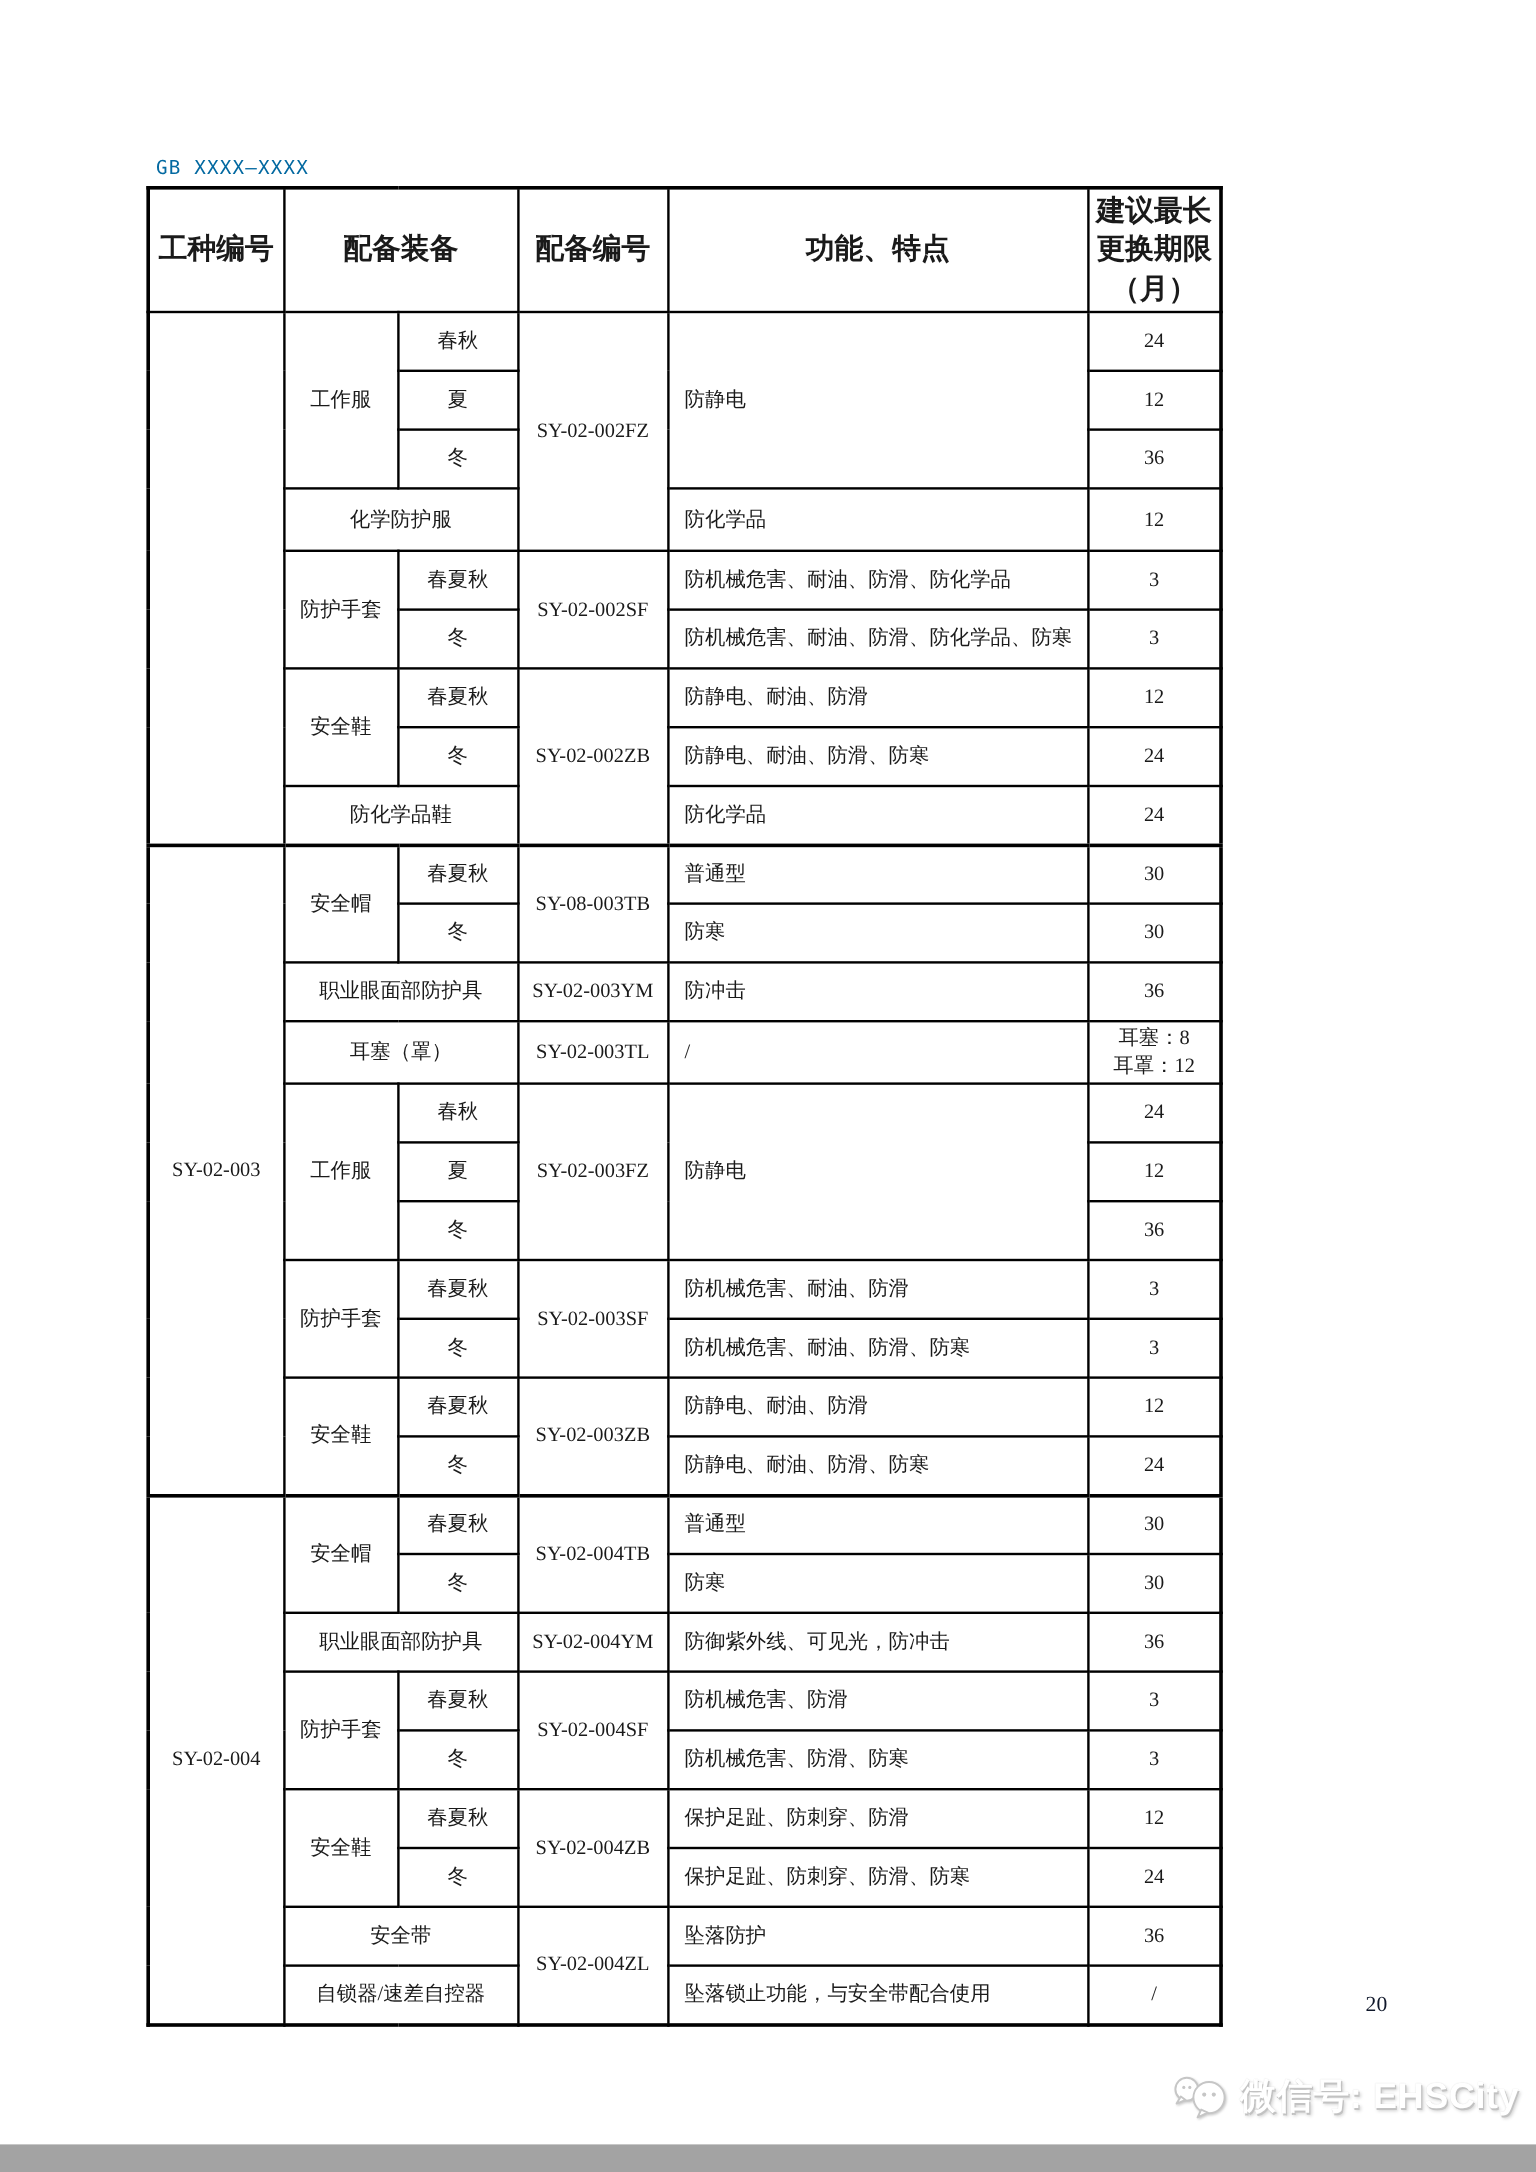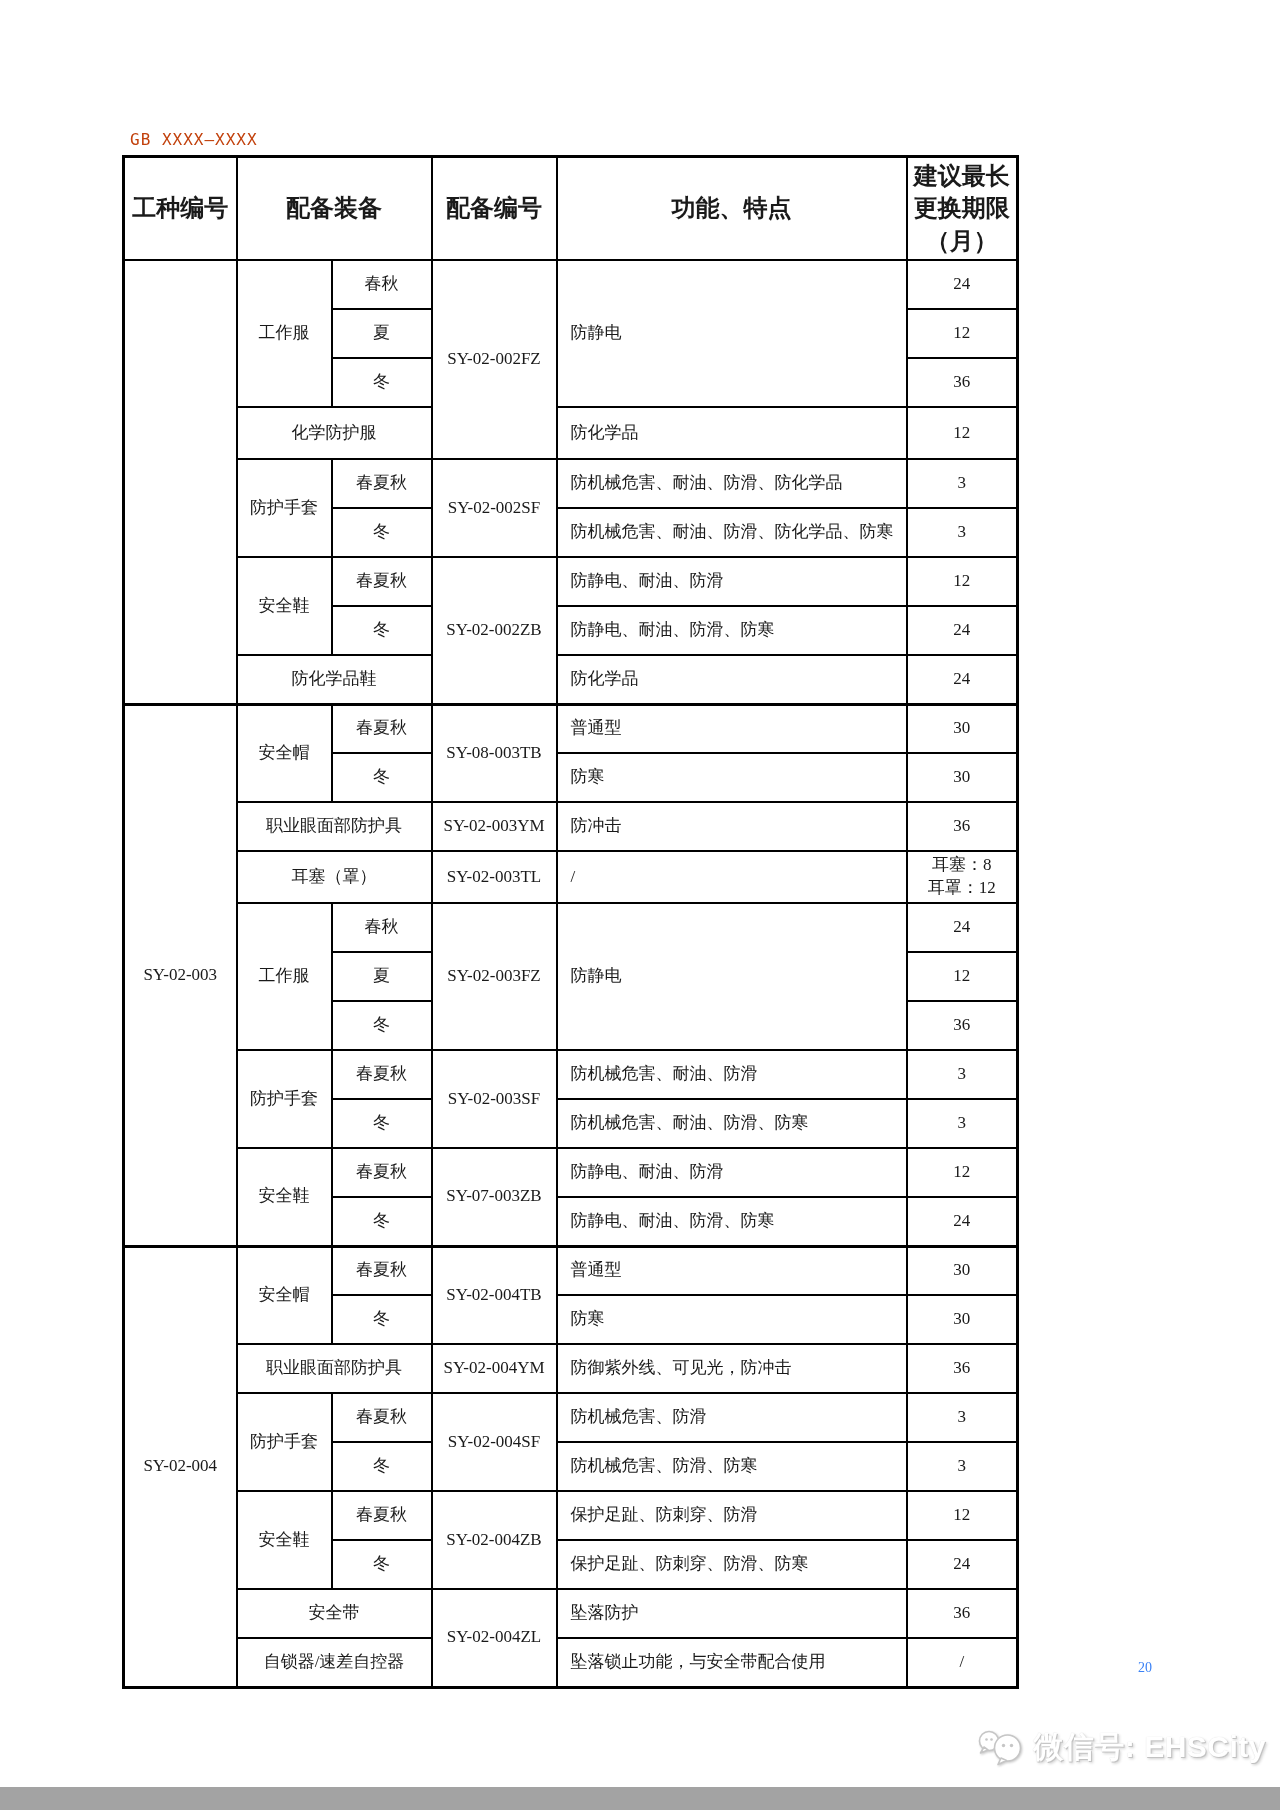--- a/index.html
+++ b/index.html
@@ -7,21 +7,21 @@
     position:relative;
     width:1280px;height:1810px;
     background:#ffffff;
     font-family:"Liberation Serif","DejaVu Serif",serif;
     color:#1a1a1a;
     overflow:hidden;
   }
   .doc-code{
     position:absolute;left:130px;top:130px;
     font-family:"DejaVu Sans Mono","Liberation Mono",monospace;
-    font-size:16px;letter-spacing:1px;color:#c2410c;
+    font-size:16px;letter-spacing:1px;color:#0369a1;
   }
   .tbl-wrap{position:absolute;left:122px;top:155px;}
   table.ppe{
     border-collapse:collapse;
     table-layout:fixed;
     width:894px;
     border:3px solid #000;
   }
   table.ppe th, table.ppe td{
     border:2px solid #000;
@@ -38,21 +38,21 @@
     height:58px;
     padding:2px 4px;
   }
   table.ppe tbody tr{height:49px;}
   table.ppe tbody tr.tall{height:48px;margin-top:35px;}
   table.ppe tbody tr.med{height:52px;}
   table.ppe tr.section-top td{border-top:3px solid #000;}
   table.ppe td.al{text-align:left;padding-left:13px;padding-right:8px;}
   .pgnum{
     position:absolute;left:1138px;top:1660px;
-    font-size:14px;color:#3b82f6;
+    font-size:18px;color:#0f172a;
   }
   .footer-bar{
     position:absolute;left:0;bottom:0;
     width:100%;height:23px;
     background:#a3a3a3;
   }
   .watermark{
     position:absolute;top:1726px;right:14px;
     display:flex;align-items:flex-end;gap:8px;
     font-family:"Liberation Sans","DejaVu Sans",sans-serif;
@@ -192,21 +192,21 @@
             <td>3</td>
           </tr>
           <tr>
             <td>冬</td>
             <td class="al">防机械危害、耐油、防滑、防寒</td>
             <td>3</td>
           </tr>
           <tr>
             <td rowspan="2">安全鞋</td>
             <td>春夏秋</td>
-            <td rowspan="2">SY-07-003ZB</td>
+            <td rowspan="2">SY-02-003ZB</td>
             <td class="al">防静电、耐油、防滑</td>
             <td>12</td>
           </tr>
           <tr>
             <td>冬</td>
             <td class="al">防静电、耐油、防滑、防寒</td>
             <td>24</td>
           </tr>
           <tr class="section-top">
             <td rowspan="9">SY-02-004</td>

